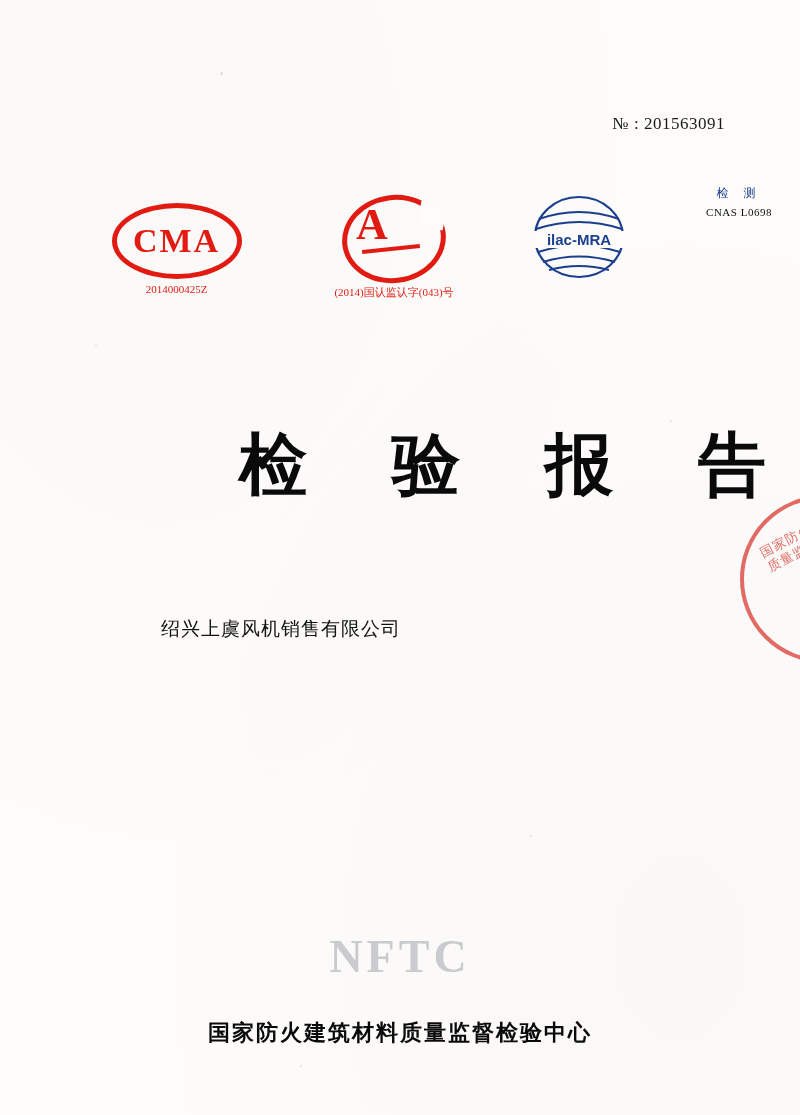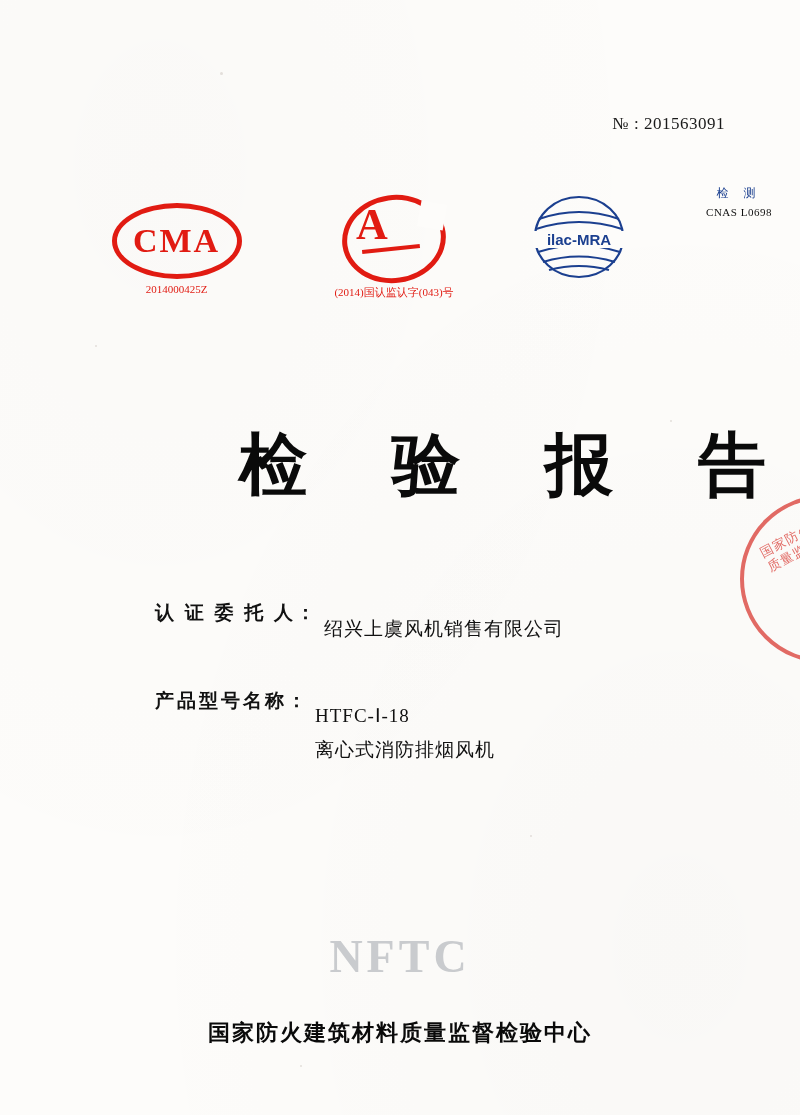--- a/index.html
+++ b/index.html
@@ -304,31 +304,23 @@
       <div class="caption">CNAS L0698</div>
     </div>
 
   </div>
 
   <div class="title">检 验 报 告</div>
 
   <div class="fields">
 
     <div class="field">
-      <span class="label">认 证 委 托 人：</span>
       <span class="value">绍兴上虞风机销售有限公司</span>
     </div>
 
-    <div class="field">
-      <span class="label">产品型号名称：</span>
-      <span class="value">
-        <span>HTFC-Ⅰ-18</span>
-        <span class="line2">离心式消防排烟风机</span>
-      </span>
-    </div>
 
 
   </div>
 
   <div class="watermark">NFTC</div>
 
   <div class="footer">国家防火建筑材料质量监督检验中心</div>
 
   <div class="stamp">
     <div class="stamp-text">国家防火建筑材料质量监督检验中心</div>

